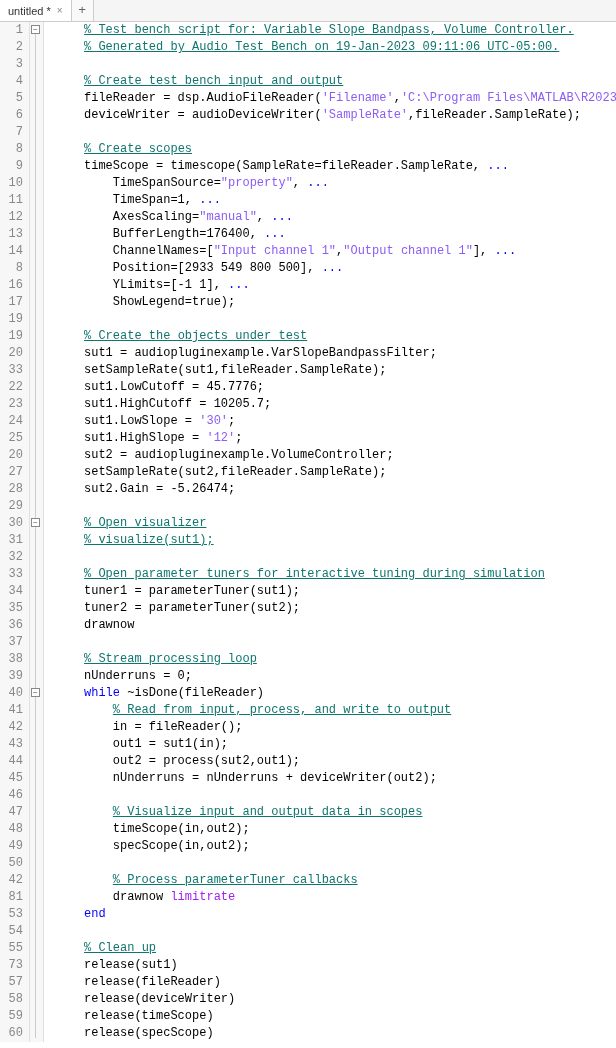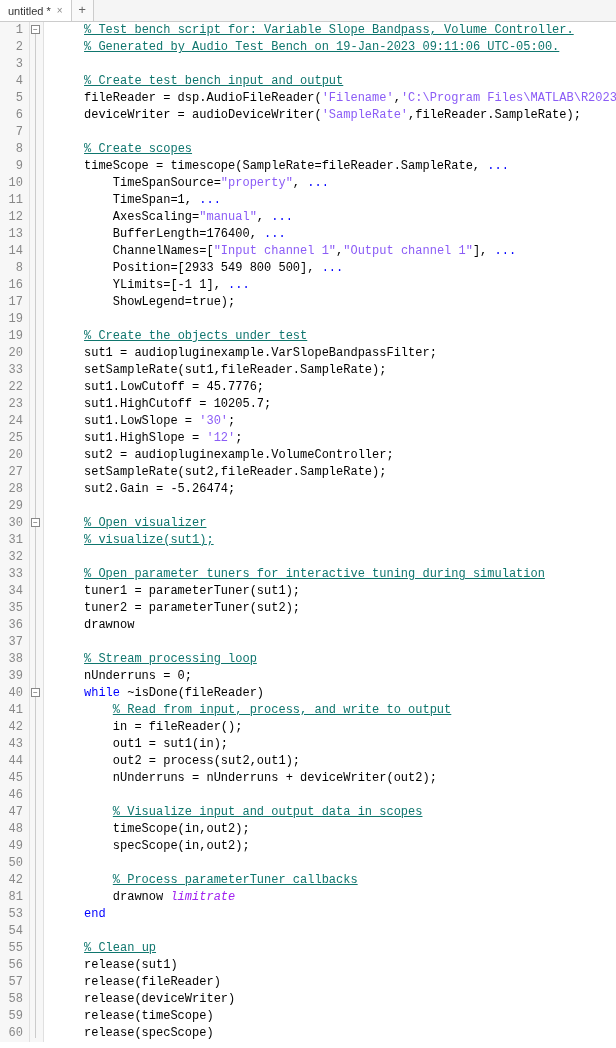--- a/index.html
+++ b/index.html
@@ -84,21 +84,21 @@
     flex: 1;
     padding-left: 4px;
     white-space: pre;
     overflow: hidden;
   }
   .line { height: 17px; line-height: 17px; }
   .gline { height: 17px; line-height: 17px; }
   .c-comment { color: #0f766e; text-decoration: underline; }
   .c-string  { color: #8b5cf6; }
   .c-keyword { color: #0000FF; }
-  .c-ukw     { color: #A020F0; font-style: italic; }
+  .c-ukw     { color: #A020F0; }
   .c-text    { color: #000; }
 </style>
 </head>
 <body>
 
 <div class="tabbar">
   <div class="tab">
     <span>untitled *</span>
     <span class="close">×</span>
   </div>
@@ -157,21 +157,21 @@
       <div class="gline">46</div>
       <div class="gline">47</div>
       <div class="gline">48</div>
       <div class="gline">49</div>
       <div class="gline">50</div>
       <div class="gline">42</div>
       <div class="gline">81</div>
       <div class="gline">53</div>
       <div class="gline">54</div>
       <div class="gline">55</div>
-      <div class="gline">56</div>
+      <div class="gline">73</div>
       <div class="gline">57</div>
       <div class="gline">58</div>
       <div class="gline">59</div>
       <div class="gline">60</div>
     </div>
   <div class="foldgutter" id="foldgutter" style="height: 1020px;">
       <div class="foldline" style="top: 4px; height: 1012px;"></div>
       <div class="foldmark" style="top: 3px;">−</div>
       <div class="foldmark" style="top: 496px;">−</div>
       <div class="foldmark" style="top: 666px;">−</div>

